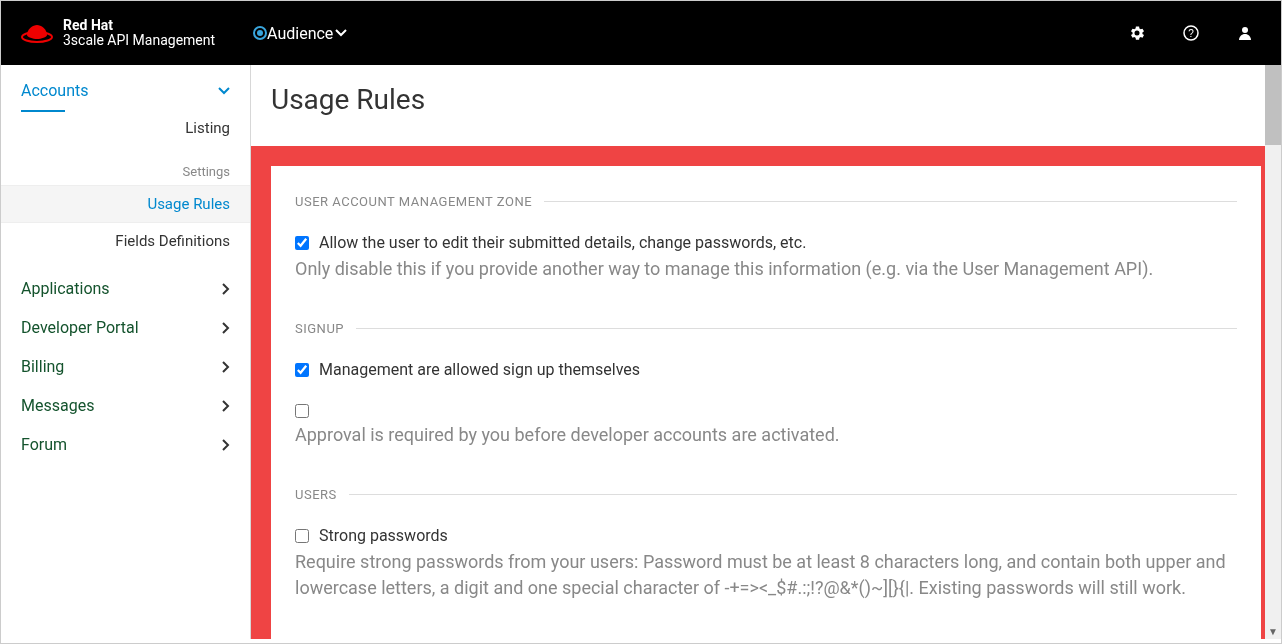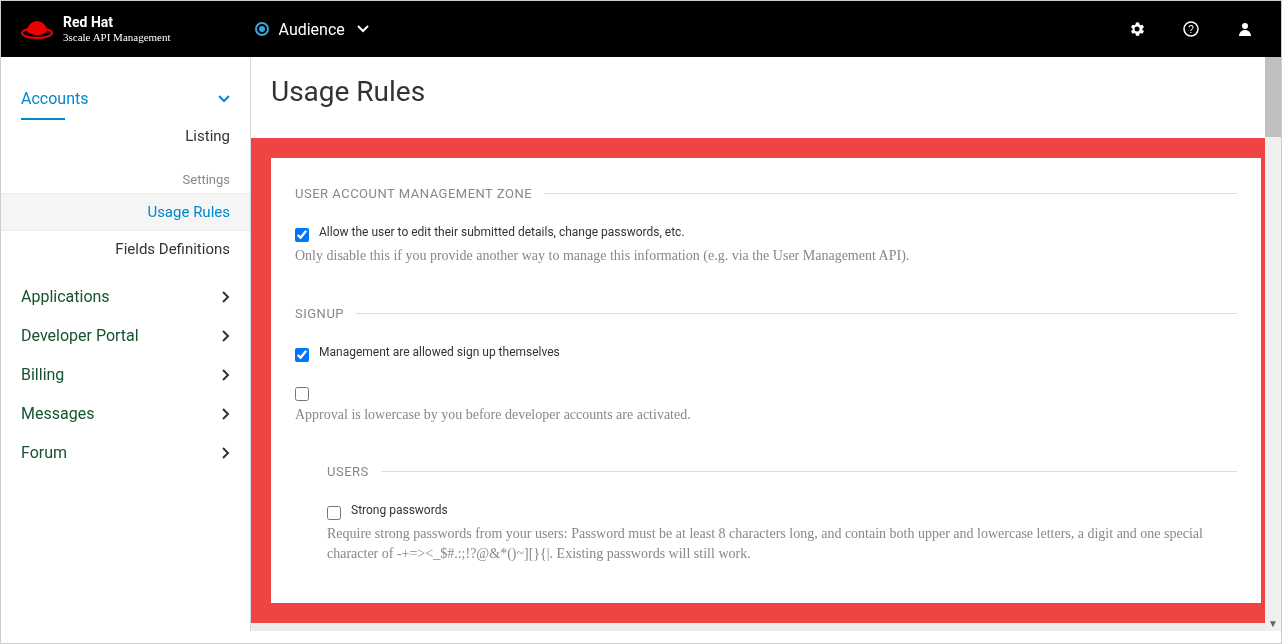--- a/index.html
+++ b/index.html
@@ -1,35 +1,35 @@
 <!DOCTYPE html>
 <html><head>
 <meta charset="utf-8">
 <style>
 * { margin: 0; padding: 0; box-sizing: border-box; }
 body { font-family: -apple-system, BlinkMacSystemFont, "Segoe UI", Roboto, "Helvetica Neue", Arial, sans-serif; background: #fff; color: #333; width: 1282px; height: 644px; overflow: hidden; border: 1px solid #ccc; }
 
 
-.header { background: #000; height: 56px; display: flex; align-items: center; padding: 0 20px; color: #fff; }
+.header { background: #000; height: 64px; display: flex; align-items: center; padding: 0 20px; color: #fff; }
 .logo-block { display: flex; align-items: center; gap: 10px; }
 .hat-icon { width: 32px; height: 24px; }
 .logo-text { display: flex; flex-direction: column; line-height: 1.1; }
 .logo-text .line1 { font-weight: 700; font-size: 14px; }
-.logo-text .line2 { font-weight: 400; font-size: 11px; font-family: Liberation Serif, serif; }
-.context-selector { display: flex; align-items: center; margin-left: 84px; gap: 10px; cursor: pointer; font-size: 16px; }
+.logo-text .line2 { font-weight: 400; font-size: 14px; }
+.context-selector { display: flex; align-items: center; margin-left: 38px; gap: 0; cursor: pointer; font-size: 16px; }
 .radio-dot { width: 14px; height: 14px; border: 2px solid #39a5dc; border-radius: 50%; display: flex; align-items: center; justify-content: center; }
 .radio-dot::after { content: ""; width: 6px; height: 6px; background: #39a5dc; border-radius: 50%; }
 .chevron-down { width: 12px; height: 12px; display: flex; align-items: center; justify-content: center; margin-left: 2px;}
 .header-spacer { flex: 1; }
 .header-icons { display: flex; align-items: center; gap: 38px; padding-right: 8px; }
 .header-icons .hi { width: 16px; height: 16px; display: flex; align-items: center; justify-content: center; cursor: pointer; color: #fff; }
 
 
 .layout { display: flex; height: calc(100% - 68px); }
-.sidebar { width: 250px; border-right: 1px solid #d7d7d7; background: #fff; overflow-y: auto; padding-top: 22px; }
+.sidebar { width: 250px; border-right: 1px solid #d7d7d7; background: #fff; overflow-y: auto; padding-top: 6px; }
 .main { flex: 1; overflow-y: auto; background: #ececec; position: relative; }
 .main-inner { background: #fff; padding: 0; }
 .page-title-wrap { background: #fff; padding: 18px 20px 30px 20px; }
 .page-title { font-size: 28px; font-weight: 400; color: #333; }
 .content-area { background: #ef4444; padding: 20px; }
 .card { background: #fff; padding: 28px 24px 40px 24px; }
 
 
 .nav-section { padding: 0 20px; }
 .nav-item { display: flex; align-items: center; justify-content: space-between; padding: 10px 0; font-size: 16px; color: #14532d; cursor: pointer; }
@@ -44,22 +44,22 @@
 .nav-group { padding: 0 20px; }
 .nav-group .nav-item { padding: 10px 0; }
 
 
 .section { margin-bottom: 40px; }
 .section-header { display: flex; align-items: center; margin-bottom: 24px; gap: 12px; }
 .section-title { font-size: 13px; letter-spacing: 0.5px; color: #888; font-weight: 400; white-space: nowrap; }
 .section-line { flex: 1; height: 1px; background: #ddd; }
 .checkbox-row { display: flex; align-items: flex-start; gap: 10px; margin-bottom: 4px; }
 .checkbox-row input[type="checkbox"] { margin-top: 3px; width: 14px; height: 14px; cursor: pointer; }
-.checkbox-label { font-size: 12px; color: #333; }
-.help-text { font-size: 14px; color: #888; margin-top: 2px; line-height: 1.4; font-family: Liberation Serif, serif; }
+.checkbox-label { font-size: 16px; color: #333; }
+.help-text { font-size: 18px; color: #888; margin-top: 2px; line-height: 1.4; }
 .field-block { margin-bottom: 22px; }
 
 
 .scroll-indicator { position: absolute; right: 0; top: 0; width: 16px; height: 100%; background: #f0f0f0; }
 .scroll-thumb { background: #c0c0c0; width: 100%; height: 80px; }
 .scroll-arrow-down { position: absolute; bottom: 0; width: 100%; height: 16px; display: flex; align-items: center; justify-content: center; font-size: 10px; color: #666; }
 
 svg { display: block; }
 </style>
 </head>
@@ -208,25 +208,25 @@
             <div class="field-block">
               <div class="checkbox-row">
                 <input type="checkbox" checked="" style="">
                 <span class="checkbox-label">Management are allowed sign up themselves</span>
               </div>
             </div>
             <div class="field-block">
               <div class="checkbox-row">
                 <input type="checkbox" style="">
               </div>
-              <div class="help-text">Approval is lowercase by you before developer accounts are activated.</div>
+              <div class="help-text">Approval is required by you before developer accounts are activated.</div>
             </div>
           </div>
 
-          <div class="section" style="margin-bottom:0;margin-left:32px;">
+          <div class="section" style="margin-bottom:0;">
             <div class="section-header">
               <span class="section-title">USERS</span>
               <span class="section-line"></span>
             </div>
             <div class="field-block" style="margin-bottom:0;">
               <div class="checkbox-row">
                 <input type="checkbox" style="">
                 <span class="checkbox-label">Strong passwords</span>
               </div>
               <div class="help-text">Require strong passwords from your users: Password must be at least 8 characters long, and contain both upper and lowercase letters, a digit and one special character of -+=&gt;&lt;_$#.:;!?@&amp;*()~][}{|. Existing passwords will still work.</div>

